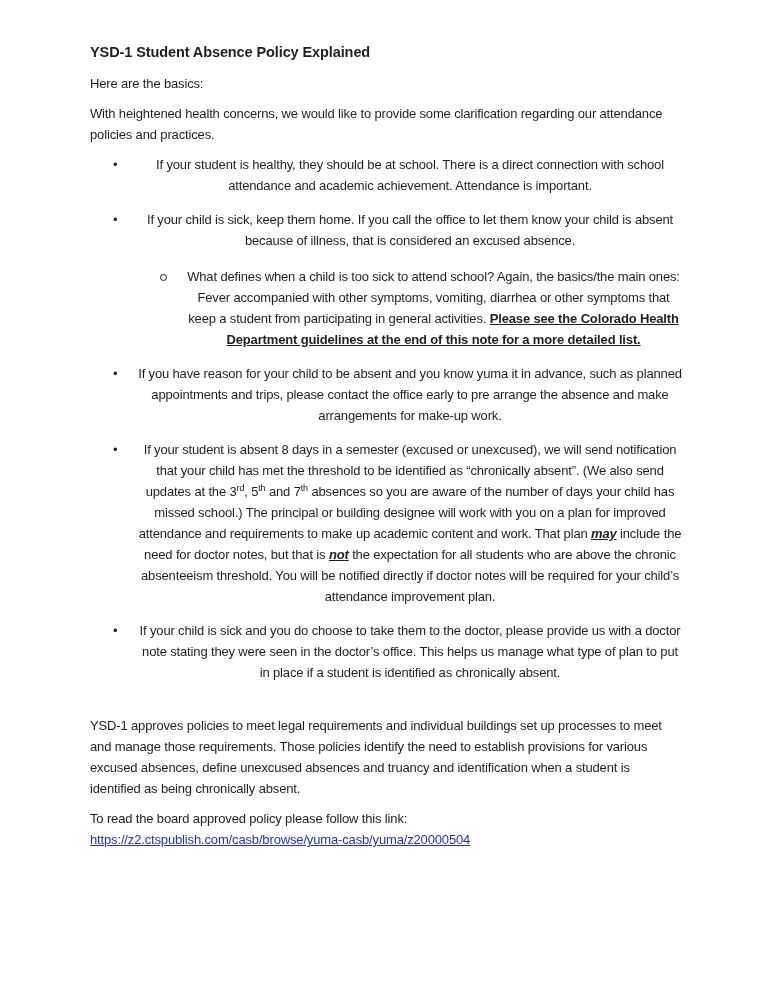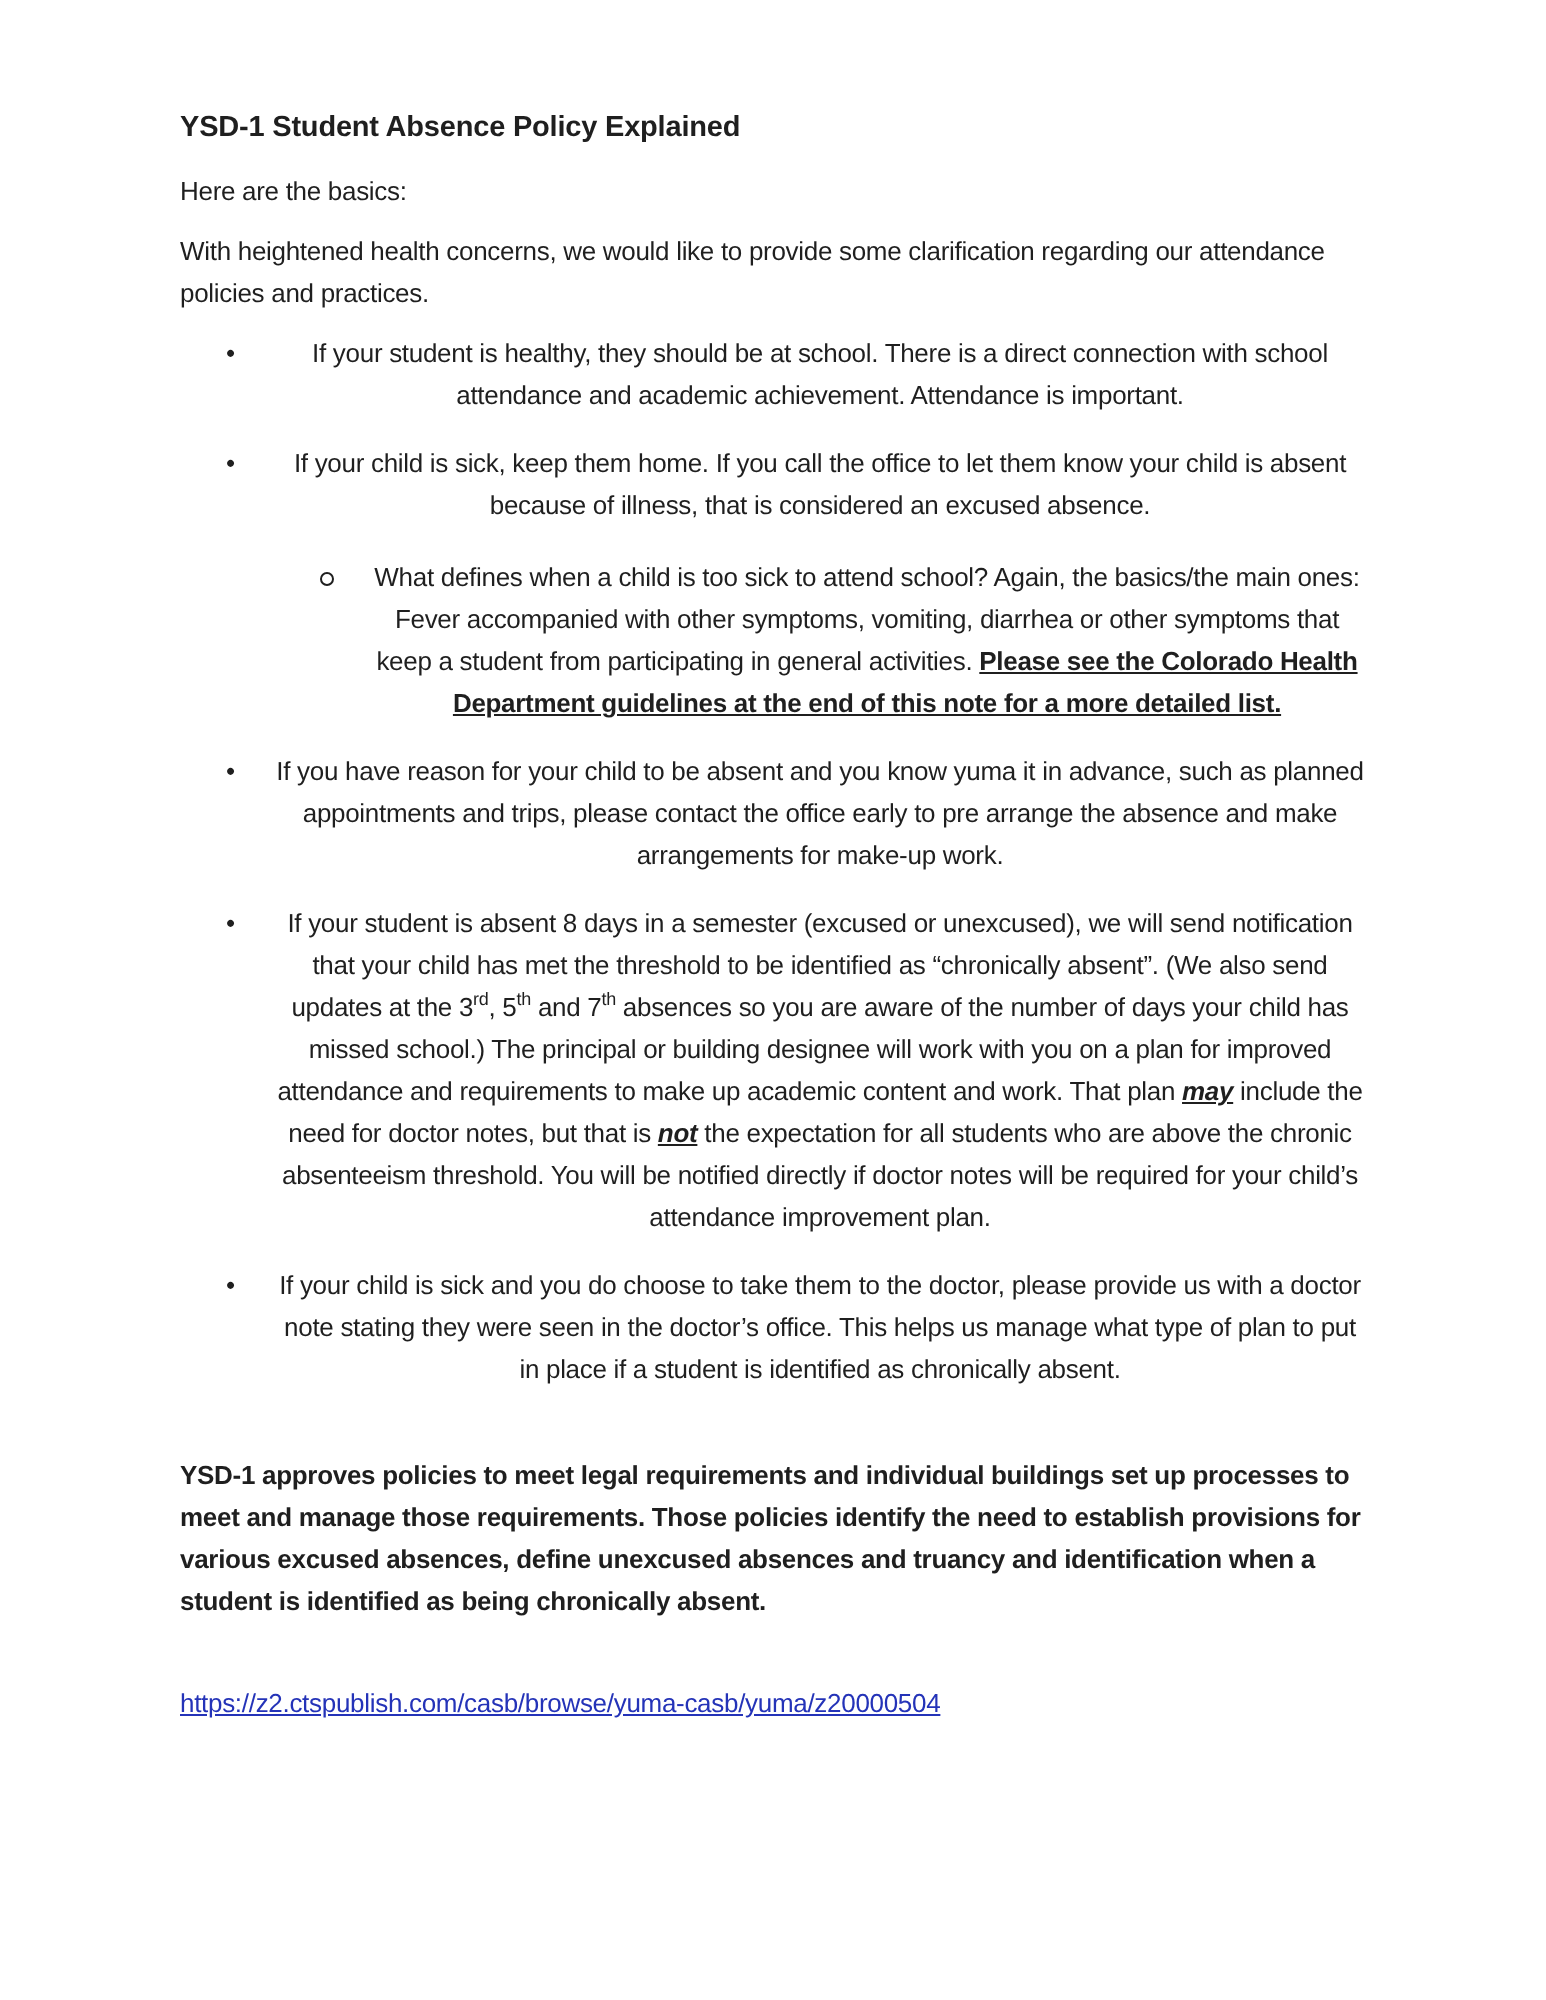--- a/index.html
+++ b/index.html
@@ -11,21 +11,21 @@
     width: 773px;
     height: 1000px;
     overflow: hidden;
     font-family: "Liberation Sans", sans-serif;
     color: #1f1f1f;
   }
   .page {
     box-sizing: border-box;
     width: 773px;
     height: 992px;
-    padding: 54px 90px 0 90px;
+    padding: 42px 90px 0 90px;
   }
   .doc-title {
     font-size: 14.5px;
     font-weight: bold;
     line-height: 21px;
     margin: 0 0 10px 0;
     letter-spacing: -0.1px;
   }
   p, .para {
     font-size: 13px;
@@ -65,21 +65,21 @@
   .emph {
     font-weight: bold;
     font-style: italic;
     text-decoration: underline;
   }
   sup {
     font-size: 9px;
     line-height: 0;
     vertical-align: super;
   }
-  .closing { margin-top: 32px; font-weight: bold; }
+  .closing { margin-top: 32px; }
   .link-para a {
     color: #2433b8;
     text-decoration: underline;
     cursor: pointer;
     margin-top: 12px;
   }
   .gap-bullet { margin-top: 13px; }
 </style>
 </head>
 <body>
@@ -122,18 +122,18 @@
     <div class="li l1 gap-bullet">
       <span class="mk dot">•</span>
       <span class="txt">If your child is sick and you do choose to take them to the doctor, please provide us with a doctor note stating they were seen in the doctor’s office.  This helps us manage what type of plan to put in place if a student is identified as chronically absent.</span>
     </div>
 
   </div>
 
   <p class="closing">YSD-1 approves policies to meet legal requirements and individual buildings set up processes to meet and manage those requirements.  Those policies identify the need to establish provisions for various excused absences, define unexcused absences and truancy and identification when a student is identified as being chronically absent.</p>
 
   <p class="link-para">
-    <br>
+    <span>To read the board approved policy please follow this link:</span><br>
     <a href="#">https://z2.ctspublish.com/casb/browse/yuma-casb/yuma/z20000504</a>
   </p>
 
 
 </div>
 
 </body></html>

